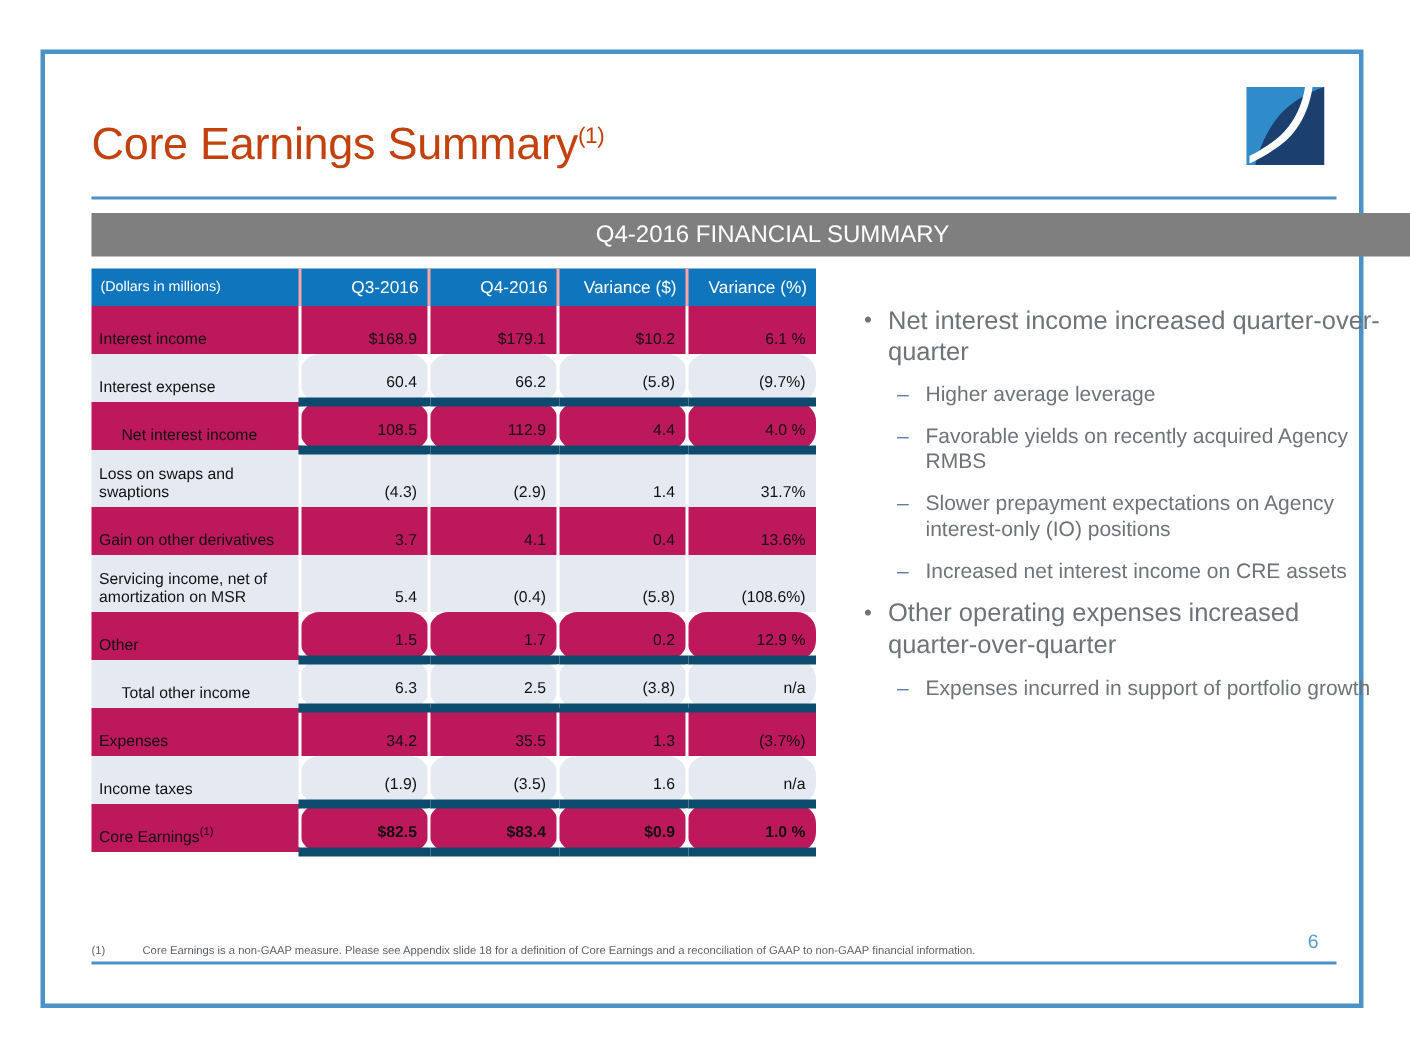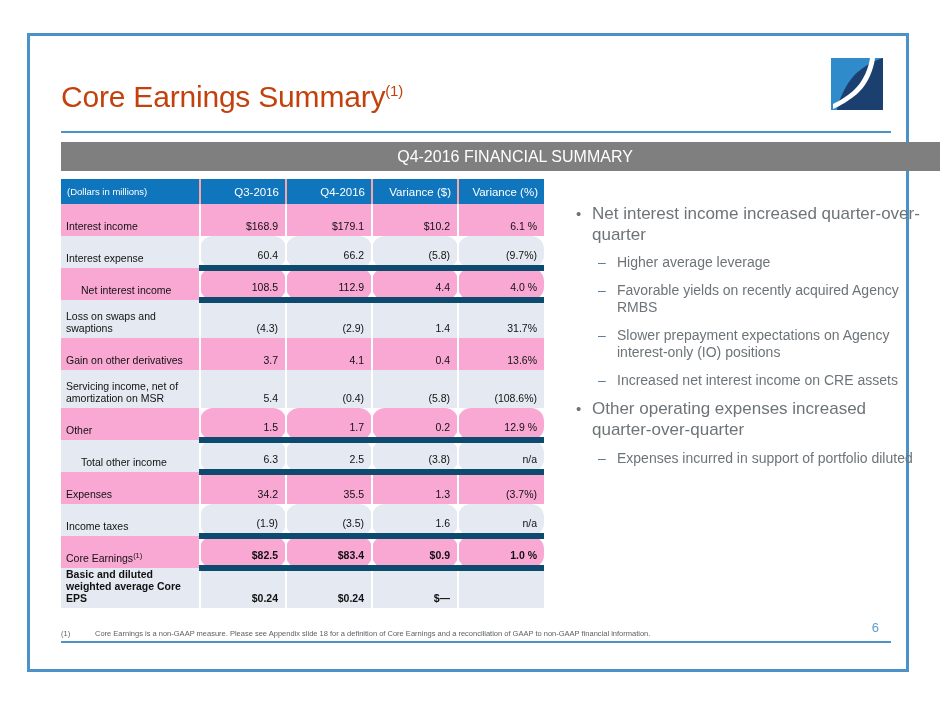--- a/index.html
+++ b/index.html
@@ -124,21 +124,21 @@
   .fin tbody td.num {
     text-align: right;
     vertical-align: bottom;
     padding-bottom: 4px;
   }
   .fin tbody td.lbl {
     vertical-align: bottom;
     padding-bottom: 4px;
   }
   
-  tr.shade-a td { background: #f9a8d4; }
+  tr.shade-a td { background: #be185d; }
   tr.shade-b td { background: #e5eaf2; }
   
   td.indent { padding-left: 20px !important; }
   td.bold-lbl { font-weight: bold; }
   td.rule-bottom { border-bottom: 6px solid #0c4a6e; border-radius: 13px; }
   td sup { font-size: 7.5px; vertical-align: super; line-height: 0; }
   tr.tall td { height: 38px; }
 
   
   .bullets {
@@ -324,27 +324,20 @@
         </tr>
 
         <tr class="shade-a">
           <td class="lbl"><span>Core Earnings</span><sup>(1)</sup></td>
           <td class="num rule-bottom" style="font-weight:bold">$82.5</td>
           <td class="num rule-bottom" style="font-weight:bold">$83.4</td>
           <td class="num rule-bottom" style="font-weight:bold">$0.9</td>
           <td class="num rule-bottom" style="font-weight:bold">1.0 %</td>
         </tr>
 
-        <tr class="shade-b">
-          <td class="lbl bold-lbl">Basic and diluted weighted average Core EPS</td>
-          <td class="num" style="font-weight:bold">$0.24</td>
-          <td class="num" style="font-weight:bold">$0.24</td>
-          <td class="num" style="font-weight:bold">$—</td>
-          <td class="num"></td>
-        </tr>
 
       </tbody>
     </table>
   </div>
 
   <div class="bullets">
 
     <div class="b1">
       <span class="mark">•</span>
       <span class="txt">Net interest income increased quarter-over-quarter</span>
@@ -365,21 +358,21 @@
       <span class="mark">–</span>
       <span class="txt">Increased net interest income on CRE assets</span>
     </div>
 
     <div class="b1" style="margin-top:6px">
       <span class="mark">•</span>
       <span class="txt">Other operating expenses increased quarter-over-quarter</span>
     </div>
     <div class="b2">
       <span class="mark">–</span>
-      <span class="txt">Expenses incurred in support of portfolio diluted</span>
+      <span class="txt">Expenses incurred in support of portfolio growth</span>
     </div>
 
   </div>
 
   <div class="footnote">
     <span class="fmark">(1)</span>
     <span>Core Earnings is a non-GAAP measure.  Please see Appendix slide 18 for a definition of Core Earnings and a reconciliation of GAAP to non-GAAP financial information.</span>
   </div>
   <div class="foot-rule"></div>
 

